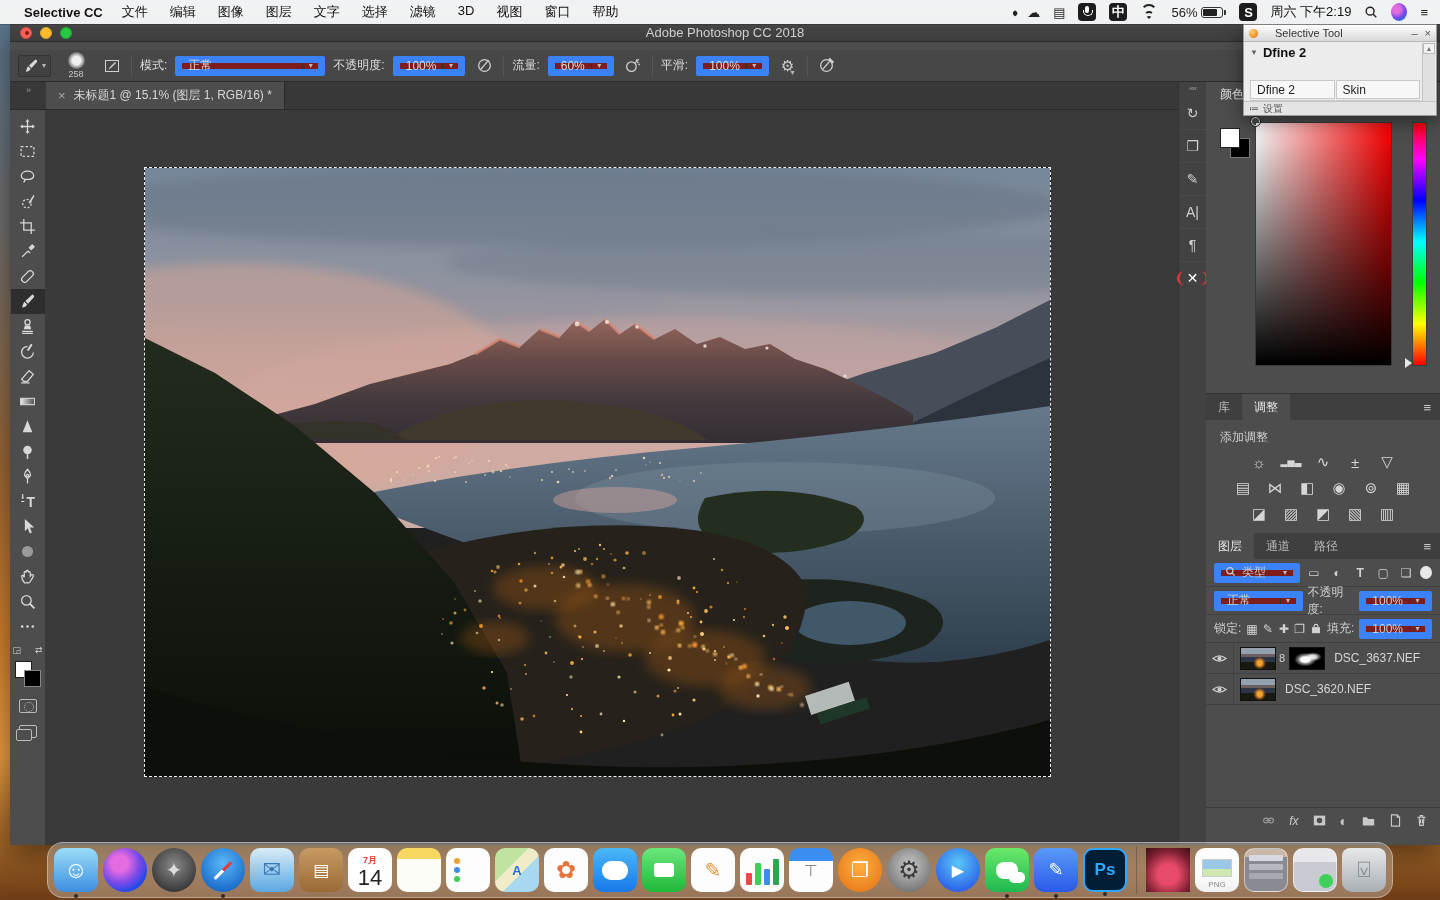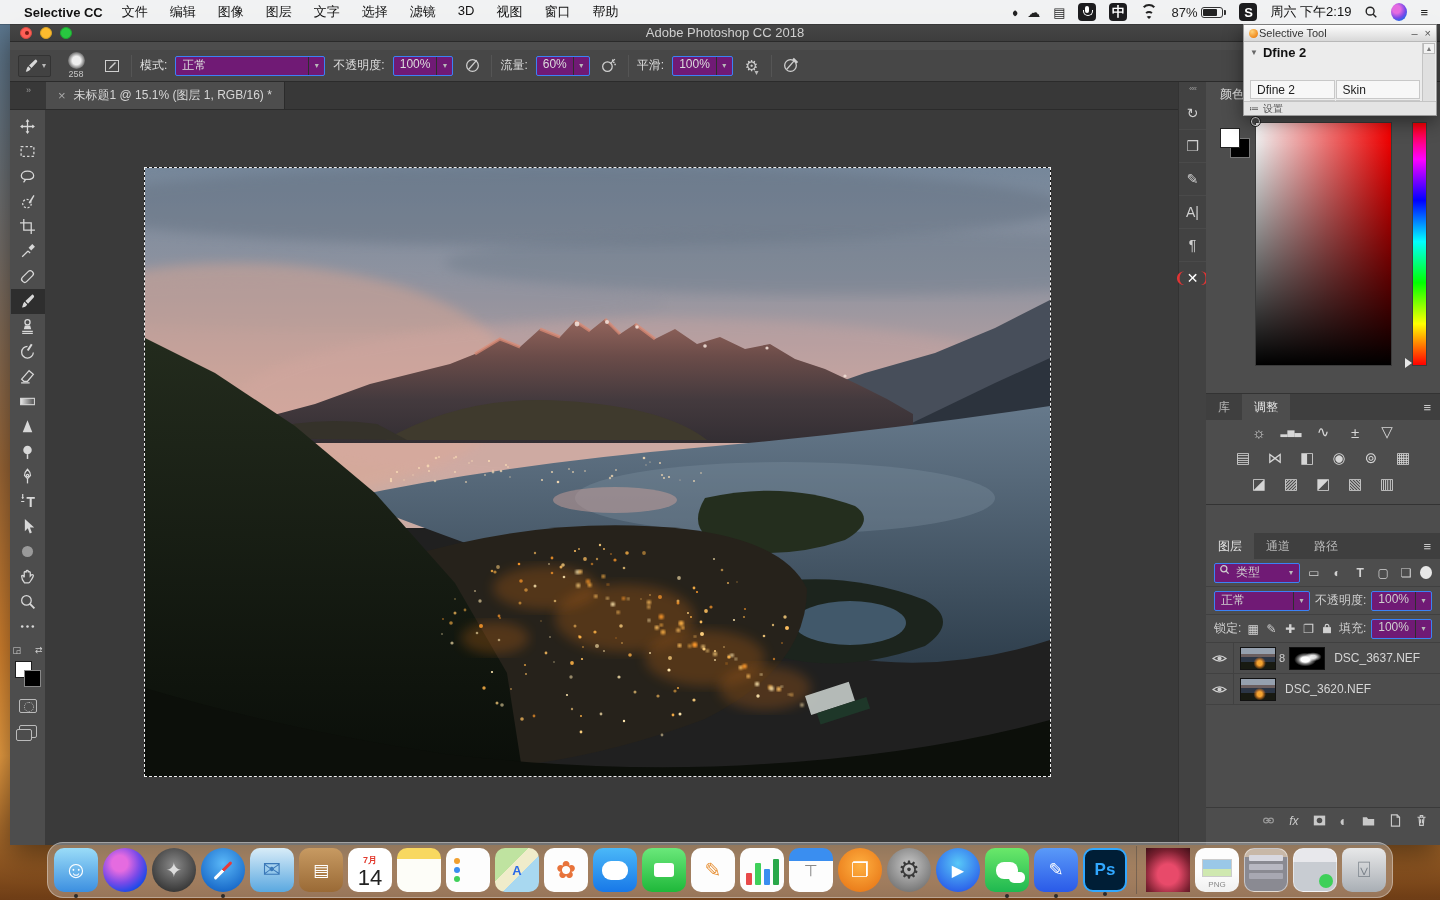--- a/index.html
+++ b/index.html
@@ -50,21 +50,21 @@
 
   
   .optionsbar { position:absolute; left:0; top:26px; right:0; height:32px; background:#474747;
     border-bottom:1px solid #2b2b2b; display:flex; align-items:center; gap:8px; padding:0 8px;
     color:#dcdcdc; font-size:12px; }
   .opt-sep { width:1px; height:22px; background:#3a3a3a; border-right:1px solid #555; }
   .tool-well { display:flex; align-items:center; gap:3px; padding:2px 4px; border:1px solid #333; border-radius:2px; background:#424242; }
   .brush-preview { display:flex; flex-direction:column; align-items:center; width:34px; line-height:1; }
   .brush-dot { width:17px; height:17px; border-radius:50%; background:radial-gradient(circle,#efefef 0 35%,rgba(220,220,220,.25) 70%,transparent 75%); }
   .brush-size { font-size:9px; color:#c7c7c7; margin-top:1px; }
-  .dd { display:flex; background:#701a75; border:1px solid #3b82f6; border-radius:2px; height:20px; }
+  .dd { display:flex; align-items:center; background:#7f1d1d; border:7px solid #3b82f6; border-radius:2px; height:20px; }
   .dd .dd-val { padding:0 6px; }
   .dd .dd-arrow { width:16px; align-self:stretch; display:flex; align-items:center; justify-content:center;
     border-left:1px solid #2e2e2e; color:#b9b9b9; font-size:8px; }
   .opt-icon { width:22px; height:22px; display:flex; align-items:center; justify-content:center; color:#cfcfcf; }
   .caret-mini { font-size:8px; color:#b9b9b9; margin-left:-4px; align-self:flex-end; }
 
   
   .tabbar { position:absolute; left:0; top:58px; width:1168px; height:28px; background:#383838; border-bottom:1px solid #2b2b2b; display:flex; }
   .tab-corner { width:36px; display:flex; align-items:flex-start; justify-content:center; color:#9a9a9a; font-size:9px; padding-top:3px; letter-spacing:-1px; }
   .doc-tab { display:flex; align-items:center; gap:8px; background:#4d4d4d; padding:0 12px; height:100%;
@@ -155,21 +155,21 @@
       radial-gradient(ellipse at 45% 55%, #fff 0 16%, rgba(255,255,255,.5) 26%, transparent 42%),
       radial-gradient(ellipse at 68% 42%, #ddd 0 9%, transparent 26%), #000; }
   .l-link { color:#cfcfcf; font-size:11px; margin-left:3px; }
   .layer-name { margin-left:9px; white-space:nowrap; }
   .lp-bottom { height:26px; border-top:1px solid #3a3a3a; display:flex; align-items:center; justify-content:flex-end; gap:13px; padding:0 12px; color:#c9c9c9; }
   .lp-bottom .b-ic { display:flex; align-items:center; font-size:12px; font-style:italic; }
 
   
   .sel-win { position:absolute; left:1243px; top:24px; width:194px; height:92px; z-index:70;
     background:#ececec; border:1px solid #9a9a9a; box-shadow:0 6px 18px rgba(0,0,0,.45); font-size:11px; }
-  .sw-title { height:17px; display:flex; align-items:center; gap:1px; padding:0 5px; background:linear-gradient(#fdfdfd,#d8d8d8); border-bottom:1px solid #b8b8b8; color:#333; }
+  .sw-title { height:17px; display:flex; align-items:center; gap:17px; padding:0 5px; background:linear-gradient(#fdfdfd,#d8d8d8); border-bottom:1px solid #b8b8b8; color:#333; }
   .sw-dot { width:9px; height:9px; border-radius:50%; background:radial-gradient(circle at 35% 30%, #ffd27a, #f08a1d 70%, #b35d00); }
   .sw-ctrl { margin-left:auto; display:flex; gap:7px; color:#555; font-size:11px; }
   .sw-body { position:absolute; left:0; right:0; top:17px; bottom:14px; overflow:hidden; }
   .sw-head { display:flex; align-items:center; gap:5px; padding:3px 6px; color:#111; font-weight:bold; font-size:13px; }
   .sw-head .tri { font-size:8px; color:#666; }
   .sw-scroll { position:absolute; right:1px; top:18px; bottom:0; width:13px; background:#e0e0e0; border-left:1px solid #c4c4c4;
     display:flex; flex-direction:column; justify-content:space-between; align-items:center; color:#777; font-size:7px; }
   .sw-scroll .sbox { width:12px; height:11px; background:#f2f2f2; border:1px solid #bbb; display:flex; align-items:center; justify-content:center; }
   .sw-grid { position:absolute; left:6px; right:16px; top:38px; display:grid; grid-template-columns:1fr 1fr; gap:1px; }
   .sw-btn { background:#f7f7f7; border:1px solid #c8c8c8; height:19px; display:flex; align-items:center; padding-left:6px; color:#222; font-size:12px; }
@@ -263,21 +263,21 @@
     <span class="si">☁</span>
     <span class="si">▤</span>
     <span class="si mic-ic"></span>
     <span class="si si-box">中</span>
     <span class="si wifi">
         <span class="w3"></span>
         <span class="w2"></span>
         <span class="w1"></span>
       </span>
     <span class="si si-batt">
-      <span>87%</span>
+      <span>56%</span>
       <span class="batt-body">
           <i></i>
         </span>
         <span class="batt-cap"></span>
     </span>
     <span class="si si-box">S</span>
     <span class="mb-time">周六 下午2:19</span>
     <span class="si">
         <svg width="14" height="14" viewBox="0 0 16 16">
           <g fill="none" stroke="#222" stroke-width="1.6">
@@ -868,20 +868,21 @@
       <div class="cp-hue"></div>
       <span class="cp-hue-mark"></span>
     </div>
 
     <div class="panel-sec">
       <div class="ptabs">
         <span class="ptab">库</span>
         <span class="ptab active">调整</span>
         <span class="burger">≡</span>
       </div>
+      <div class="adj-label">添加调整</div>
       <div class="adj-grid" id="adj-grid">
           <div class="adj-row">
             <span class="adj-ic">☼</span>
             <span class="adj-ic" style="font-size: 9px;">▂▅▃</span>
             <span class="adj-ic">∿</span>
             <span class="adj-ic">±</span>
             <span class="adj-ic">▽</span>
           </div>
           <div class="adj-row">
             <span class="adj-ic">▤</span>

